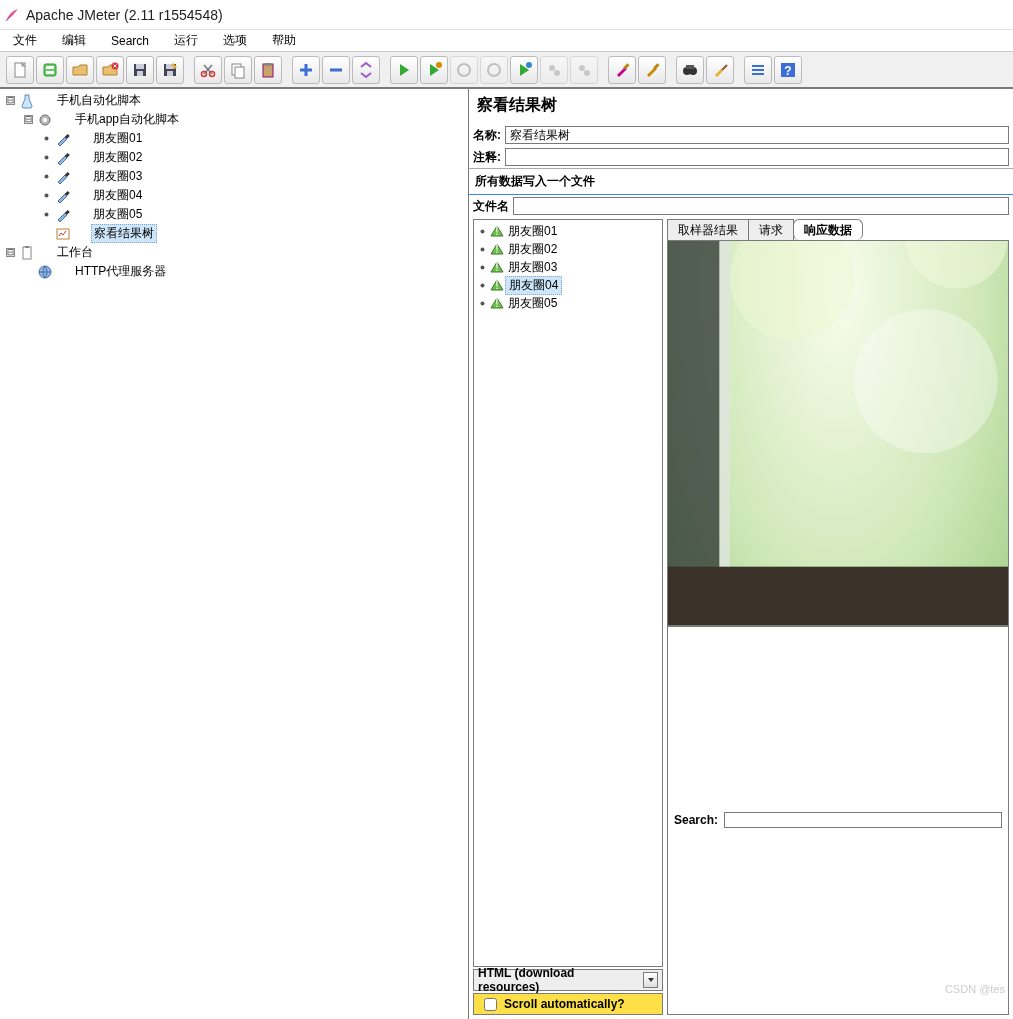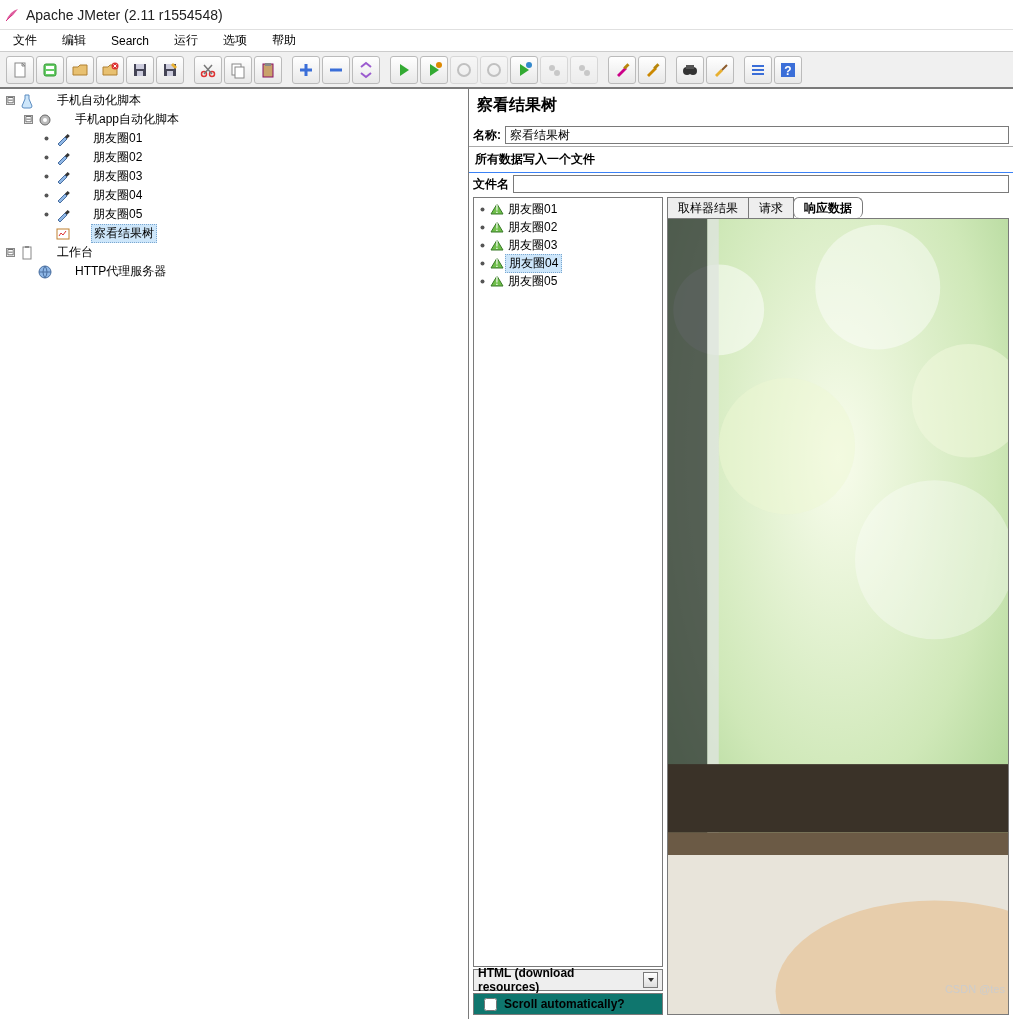--- a/index.html
+++ b/index.html
@@ -38,21 +38,21 @@
 .rt-node .lbl2.selected { background: #cde6fa; border: 1px dotted #7aa7d0; }
 .rt-node .handle { width: 9px; height: 9px; border: 1px solid #888; display: flex; align-items: center; justify-content: center; font-size: 9px; line-height: 1; margin-right: 2px; background: #fff; }
 .right-detail { flex: 1; display: flex; flex-direction: column; min-width: 0; }
 .tabs { display: flex; border-bottom: 1px solid #7a7a7a; height: 22px; }
 .tab { padding: 2px 10px; border: 1px solid #7a7a7a; border-bottom: none; margin-right: -1px; background: #eee; cursor: pointer; }
 .tab.active { background: #fff; font-weight: bold; border-radius: 6px; }
 .tab-content { flex: 1; border: 1px solid #7a7a7a; border-top: none; background: #fff; overflow: hidden; }
 .image-pane { width: 100%; height: 100%; }
 .dropdown { display:flex; align-items:center; border: 1px solid #7a7a7a; background: #eee; font-weight: bold; padding: 1px 4px; width: 190px; justify-content: space-between; height: 22px; cursor: pointer; gap: 21px; }
 .drop-btn { width:16px; height:16px; border:1px solid #7a7a7a; background:linear-gradient(#fff,#ddd); display:flex; align-items:center; justify-content:center; }
-.check-row { display: flex; align-items: center; gap: 4px; border: 1px solid #7a7a7a; background: #0f766e; padding: 2px 6px; width: 190px; height: 22px; }
+.check-row { display: flex; align-items: center; gap: 4px; border: 1px solid #7a7a7a; background: #fde047; padding: 2px 6px; width: 190px; height: 22px; }
 .search-row { flex: 1; display: flex; align-items: center; gap: 6px; border: 1px solid #7a7a7a; padding: 2px 6px; height: 22px; }
 .search-row .slbl { font-weight: bold; }
 .search-row input { flex: 1; border: 1px solid #7a7a7a; height: 16px; padding: 0 4px; }
 .watermark { position: absolute; right: 8px; bottom: 24px; color: #ccc; font-size: 11px; pointer-events: none; }
 svg { overflow: visible; }
 </style>
 </head>
 <body>
 
 <div class="titlebar">
@@ -354,20 +354,24 @@
         <span class="label">HTTP代理服务器</span>
       </div>
     </div>
 
   <div class="right-panel">
     <div class="panel-title">察看结果树</div>
 
     <div class="field-row">
       <span class="lbl">名称:</span>
       <input type="text" value="察看结果树" style="">
+    </div>
+    <div class="field-row">
+      <span class="lbl">注释:</span>
+      <input type="text" value="" style="">
     </div>
 
     <div class="section-label">所有数据写入一个文件</div>
     <div class="field-row" style="border-top:1px solid #3b82f6;">
       <span class="lbl">文件名</span>
       <input type="text" style="">
     </div>
 
     <div class="results-area">
       <div style="display:flex;flex-direction:column;gap:2px;">
@@ -479,18 +483,22 @@
             <circle cx="120" cy="200" r="60" fill="#eef7d4" opacity="0.5"></circle>
             <circle cx="250" cy="300" r="70" fill="#fff" opacity="0.35"></circle>
             <rect x="0" y="0" width="50" height="560" fill="#2a3030" opacity="0.75"></rect>
             <rect x="50" y="0" width="10" height="560" fill="#dfe5df" opacity="0.8"></rect>
             <rect x="0" y="480" width="330" height="60" fill="#3a3228"></rect>
             <rect x="0" y="540" width="330" height="30" fill="#6b5a45"></rect>
             <rect x="0" y="560" width="330" height="140" fill="#e8e4da"></rect>
             <ellipse cx="250" cy="680" rx="140" ry="80" fill="#e7cdab"></ellipse>
           </svg>
         </div>
+        <div class="search-row">
+          <span class="slbl">Search:</span>
+          <input type="text" style="">
+        </div>
       </div>
     </div>
   </div>
 </div>
 
 <div class="watermark">CSDN @tes</div>
 
 </body></html>

